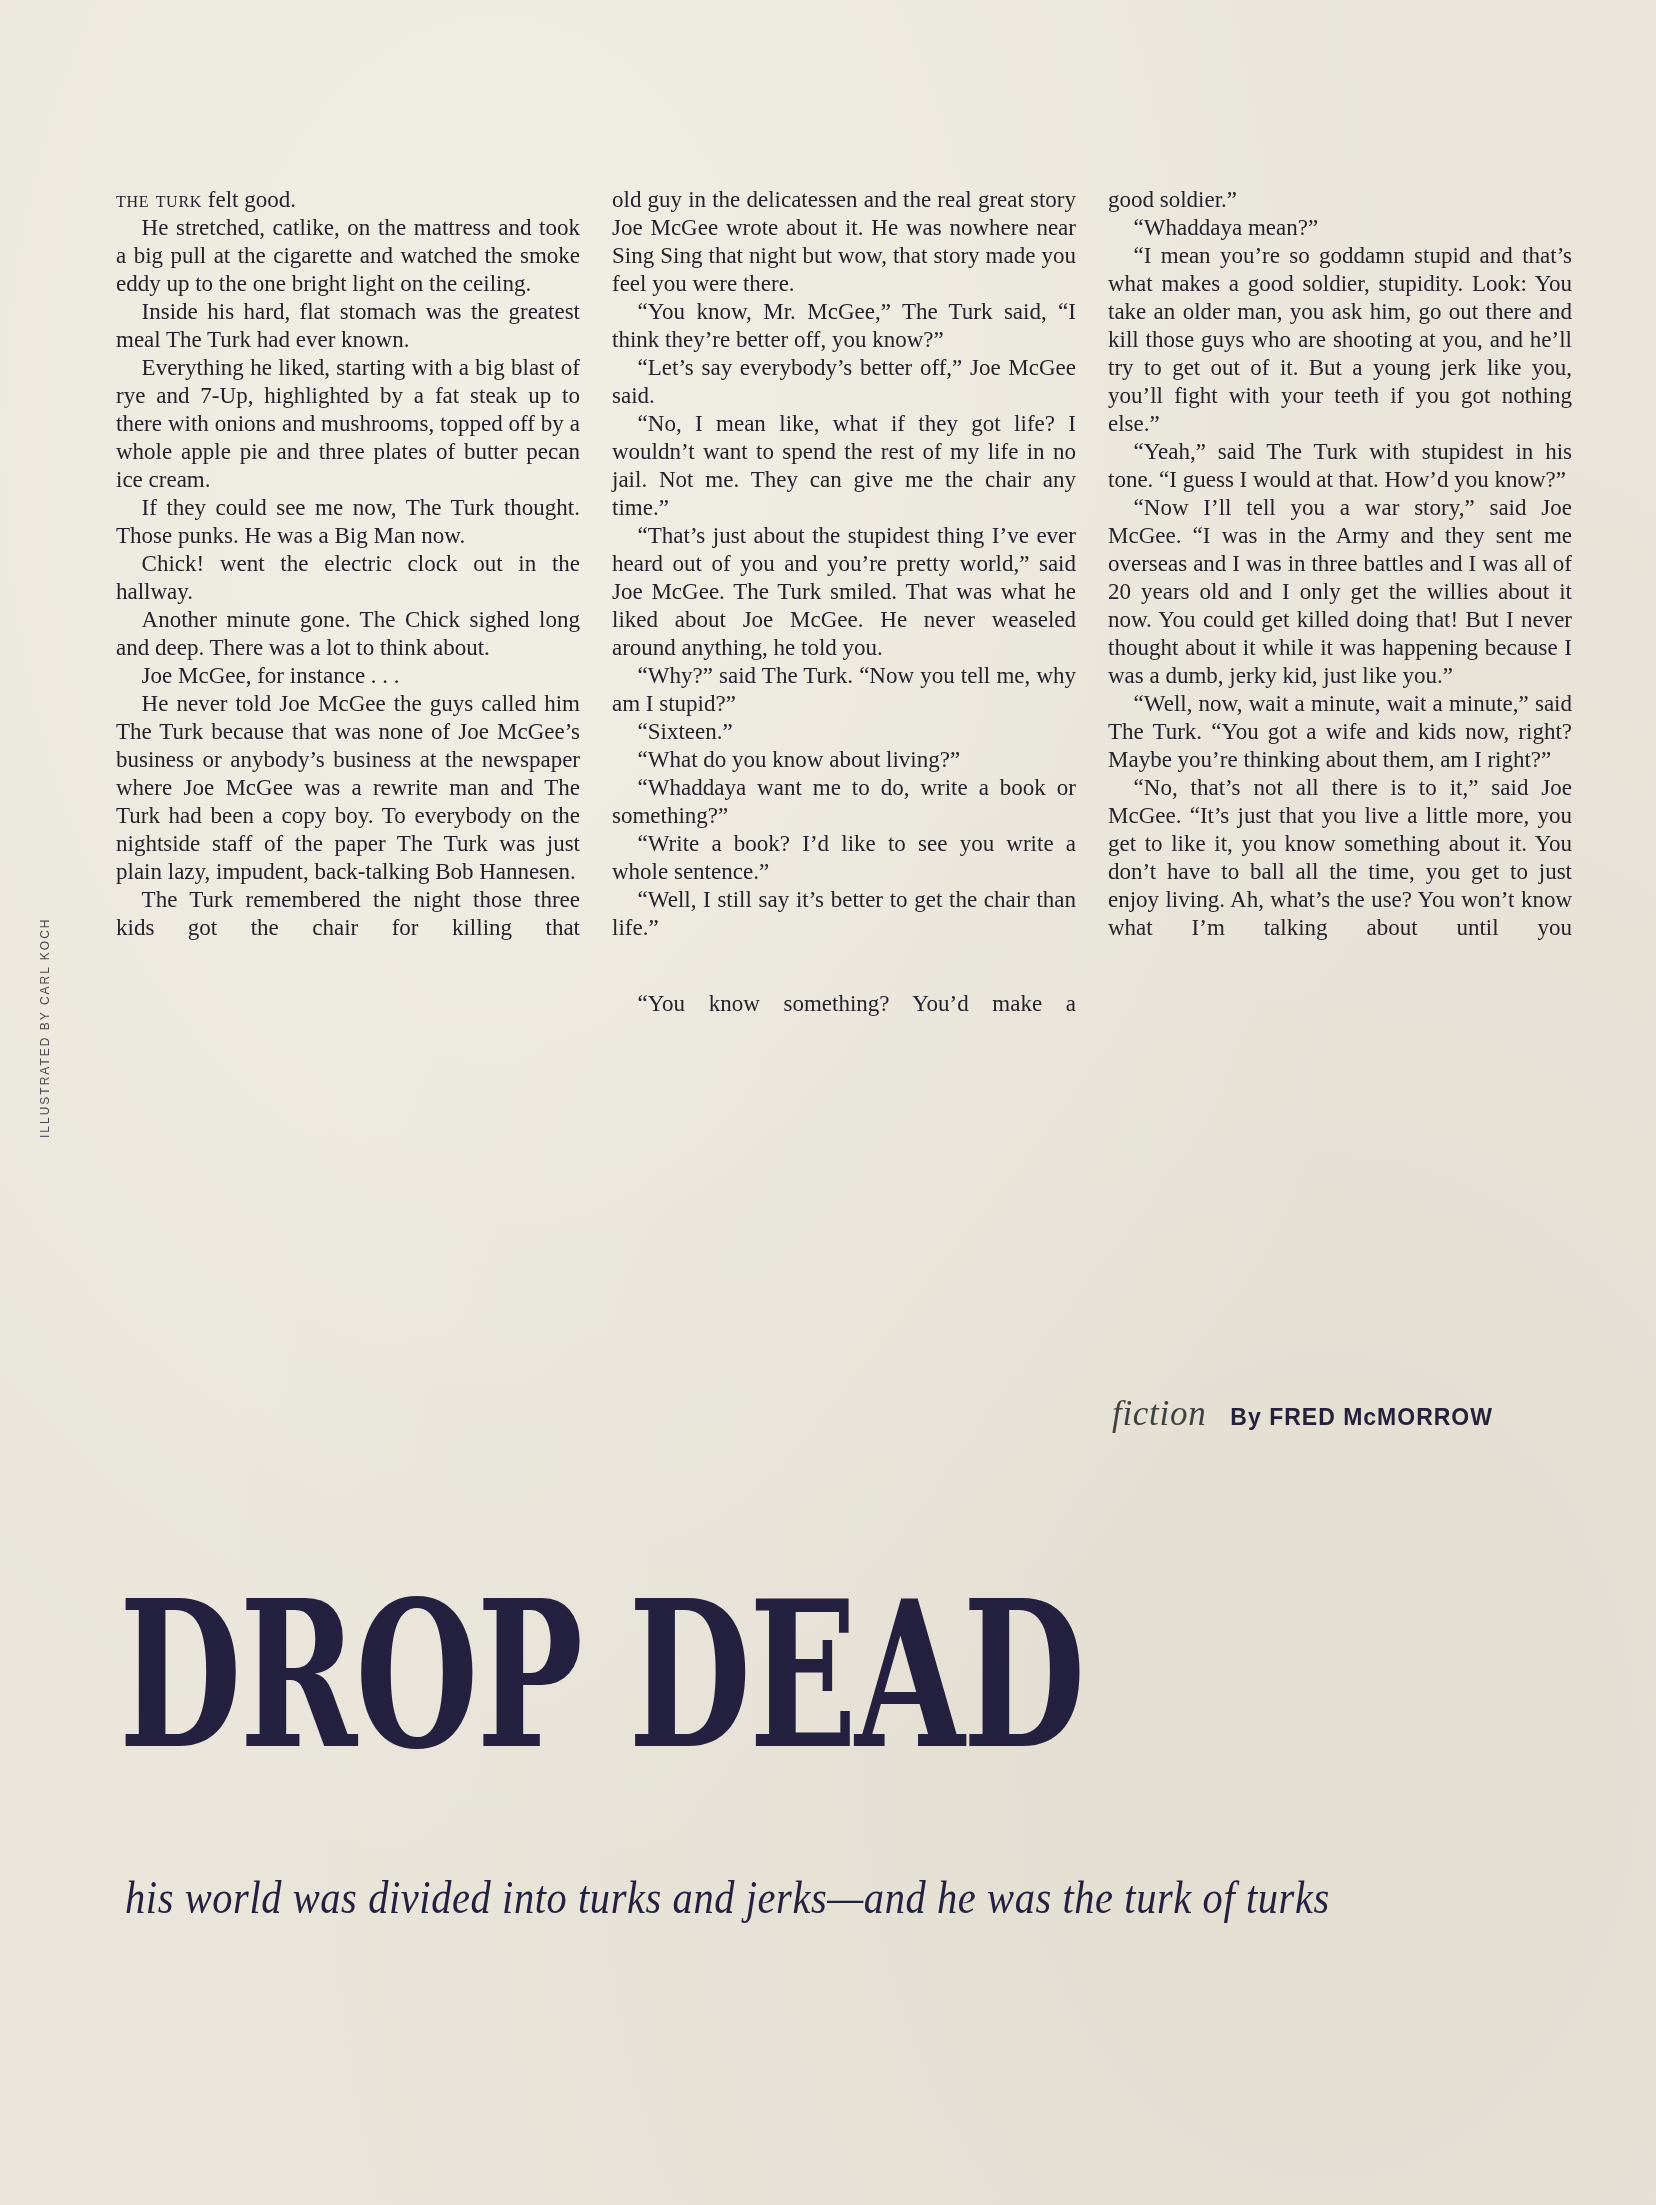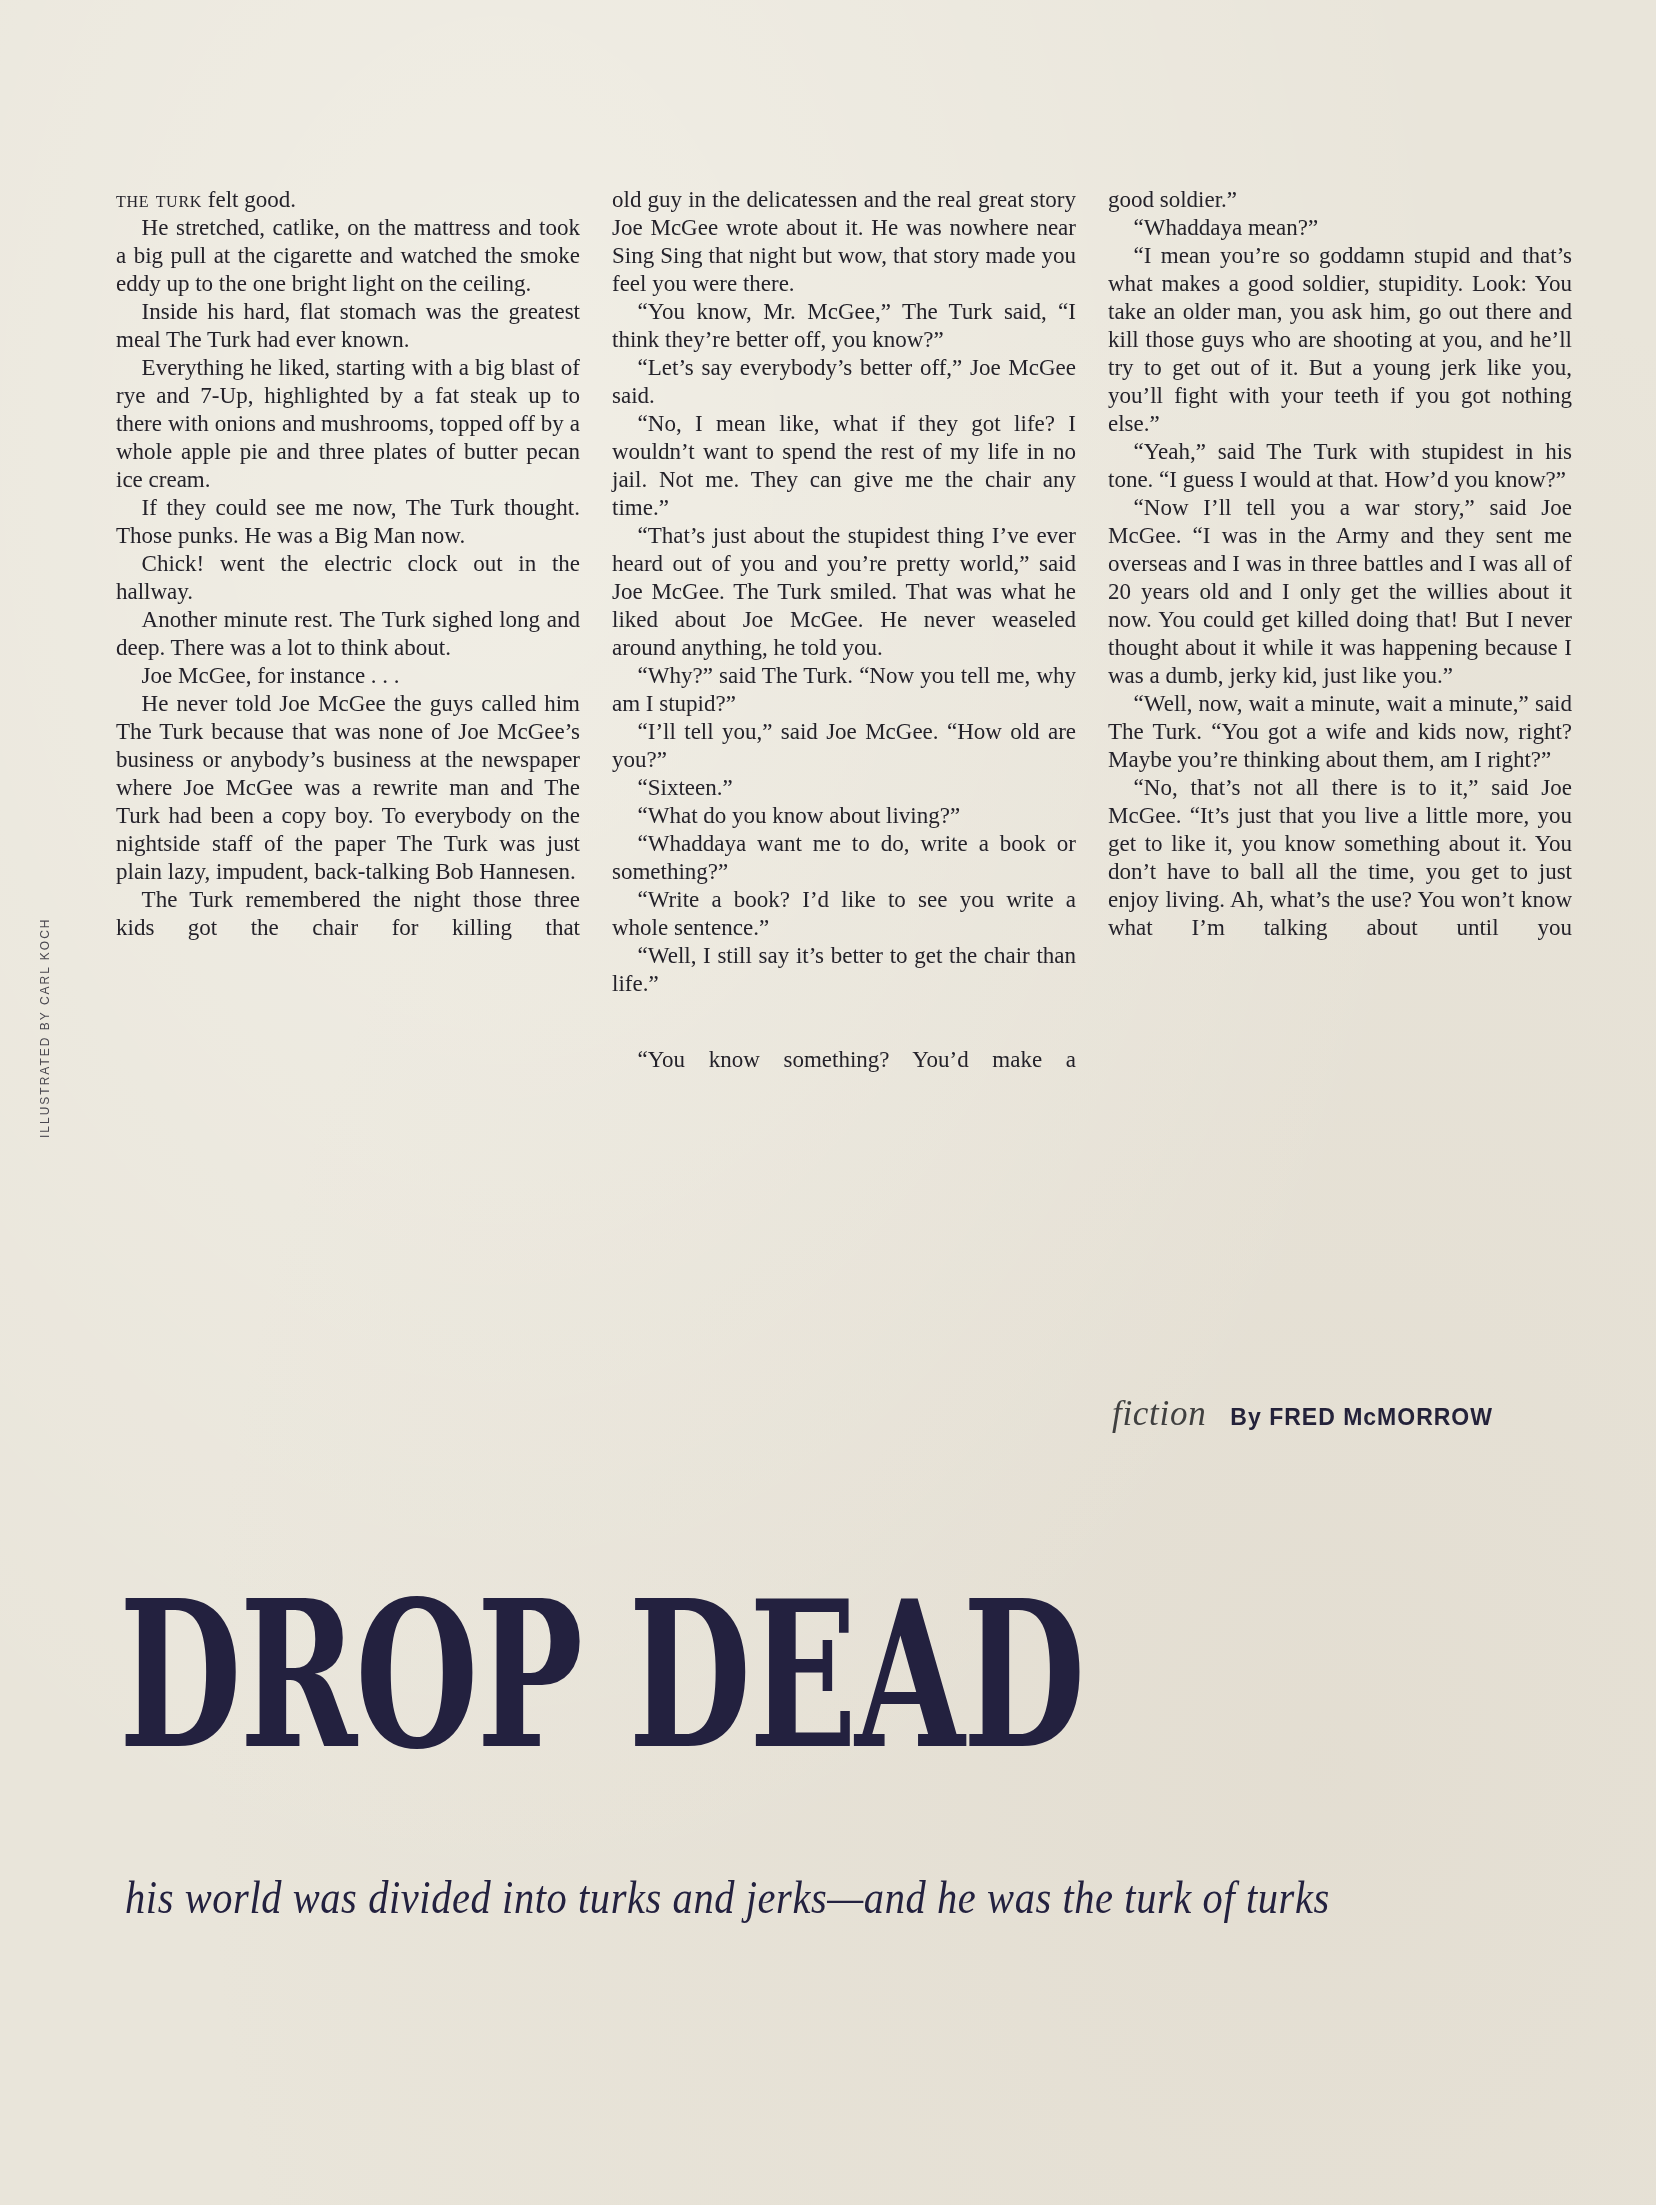--- a/index.html
+++ b/index.html
@@ -113,33 +113,32 @@
 <div class="side-credit">ILLUSTRATED BY CARL KOCH</div>
 
 <div class="columns">
   <div class="column">
       <p class="para no-indent"><span class="smallcaps">THE TURK</span><span> felt good.</span></p>
       <p class="para"><span>He stretched, catlike, on the mattress and took a big pull at the cigarette and watched the smoke eddy up to the one bright light on the ceiling.</span></p>
       <p class="para"><span>Inside his hard, flat stomach was the greatest meal The Turk had ever known.</span></p>
       <p class="para"><span>Everything he liked, starting with a big blast of rye and 7-Up, highlighted by a fat steak up to there with onions and mushrooms, topped off by a whole apple pie and three plates of butter pecan ice cream.</span></p>
       <p class="para"><span>If they could see me now, The Turk thought. Those punks. He was a Big Man now.</span></p>
       <p class="para"><span>Chick! went the electric clock out in the hallway.</span></p>
-      <p class="para"><span>Another minute rest. The Turk sighed long and deep. There was a lot to think about.</span></p>
+      <p class="para"><span>Another minute gone. The Chick sighed long and deep. There was a lot to think about.</span></p>
       <p class="para"><span>Joe McGee, for instance . . .</span></p>
       <p class="para"><span>He never told Joe McGee the guys called him The Turk because that was none of Joe McGee’s business or any­body’s business at the newspaper where Joe McGee was a rewrite man and The Turk had been a copy boy. To every­body on the nightside staff of the paper The Turk was just plain lazy, impudent, back-talking Bob Hannesen.</span></p>
       <p class="para" style="text-align-last: justify;"><span>The Turk remembered the night those three kids got the chair for killing that</span></p>
     </div>
   <div class="column">
       <p class="para no-indent"><span>old guy in the delicatessen and the real great story Joe McGee wrote about it. He was nowhere near Sing Sing that night but wow, that story made you feel you were there.</span></p>
       <p class="para"><span>“You know, Mr. McGee,” The Turk said, “I think they’re better off, you know?”</span></p>
       <p class="para"><span>“Let’s say everybody’s better off,” Joe McGee said.</span></p>
       <p class="para"><span>“No, I mean like, what if they got life? I wouldn’t want to spend the rest of my life in no jail. Not me. They can give me the chair any time.”</span></p>
       <p class="para"><span>“That’s just about the stupidest thing I’ve ever heard out of you and you’re pretty world,” said Joe McGee. The Turk smiled. That was what he liked about Joe McGee. He never weaseled around anything, he told you.</span></p>
       <p class="para"><span>“Why?” said The Turk. “Now you tell me, why am I stupid?”</span></p>
-      <p class="para"><span>“I’ll tell you,” said Joe McGee. “How old are you?”</span></p>
       <p class="para"><span>“Sixteen.”</span></p>
       <p class="para"><span>“What do you know about living?”</span></p>
       <p class="para"><span>“Whaddaya want me to do, write a book or something?”</span></p>
       <p class="para"><span>“Write a book? I’d like to see you write a whole sentence.”</span></p>
       <p class="para"><span>“Well, I still say it’s better to get the chair than life.”</span></p>
       <p class="para" style="text-align-last: justify; margin-top: 48px;"><span>“You know something? You’d make a</span></p>
     </div>
   <div class="column">
       <p class="para no-indent"><span>good soldier.”</span></p>
       <p class="para"><span>“Whaddaya mean?”</span></p>

